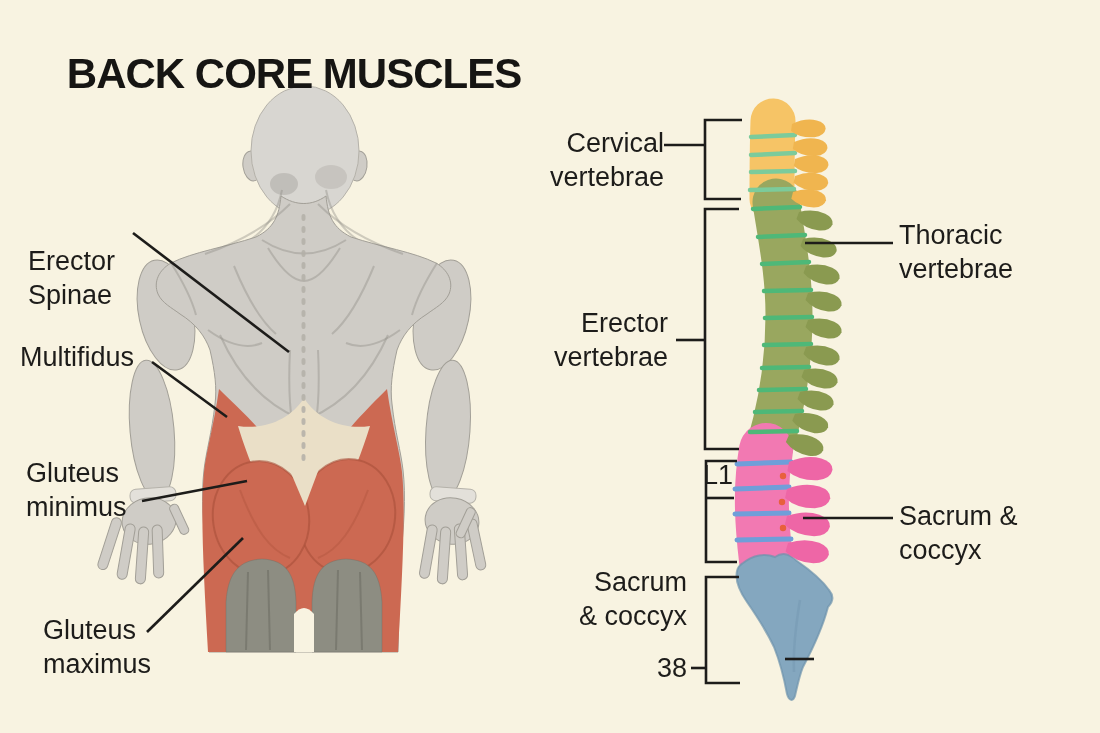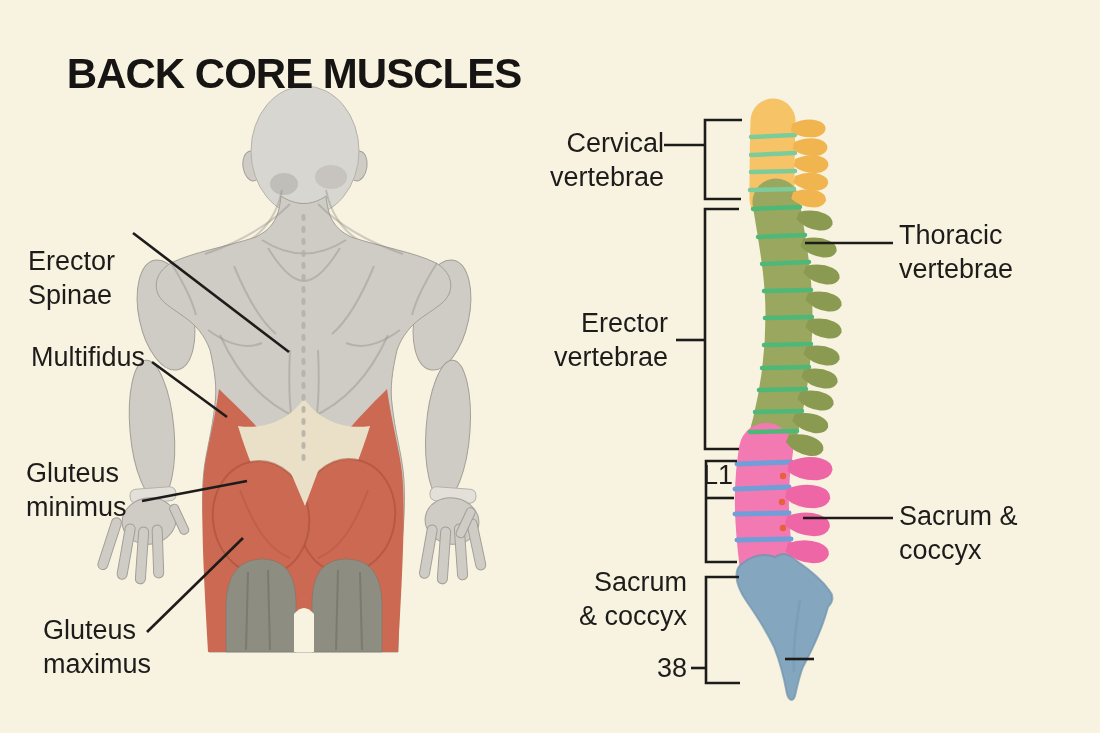--- a/index.html
+++ b/index.html
@@ -24,21 +24,21 @@
     text-align:center; color:#161513; white-space:nowrap;margin-top:24px;
   }
   #title-left{left:0; top:26px; width:588px;}
   #title-right{left:566px; top:26px; width:534px;}
   .lbl{
     position:absolute; font-size:27px; line-height:1.25; white-space:pre-line;
     color:var(--ink);
   }
   .r{text-align:right;}
   #lbl-erector{left:28px; top:209px;margin-top:36px;}
-  #lbl-multifidus{left:31px; top:341px;}
+  #lbl-multifidus{left:20px; top:341px;}
   #lbl-glutmin{left:26px; top:457px;}
   #lbl-glutmax{left:43px; top:614px;}
   #lbl-cervical{right:436px; top:127px;}
   #lbl-lumbar{right:432px; top:307px;}
   #lbl-l1{left:703px; top:459px;}
   #lbl-sacrum-left{right:413px; top:566px;}
   #lbl-s5{left:657px; top:652px;}
   #lbl-thoracic{left:899px; top:219px;}
   #lbl-sacrum-right{left:899px; top:500px;}
 

